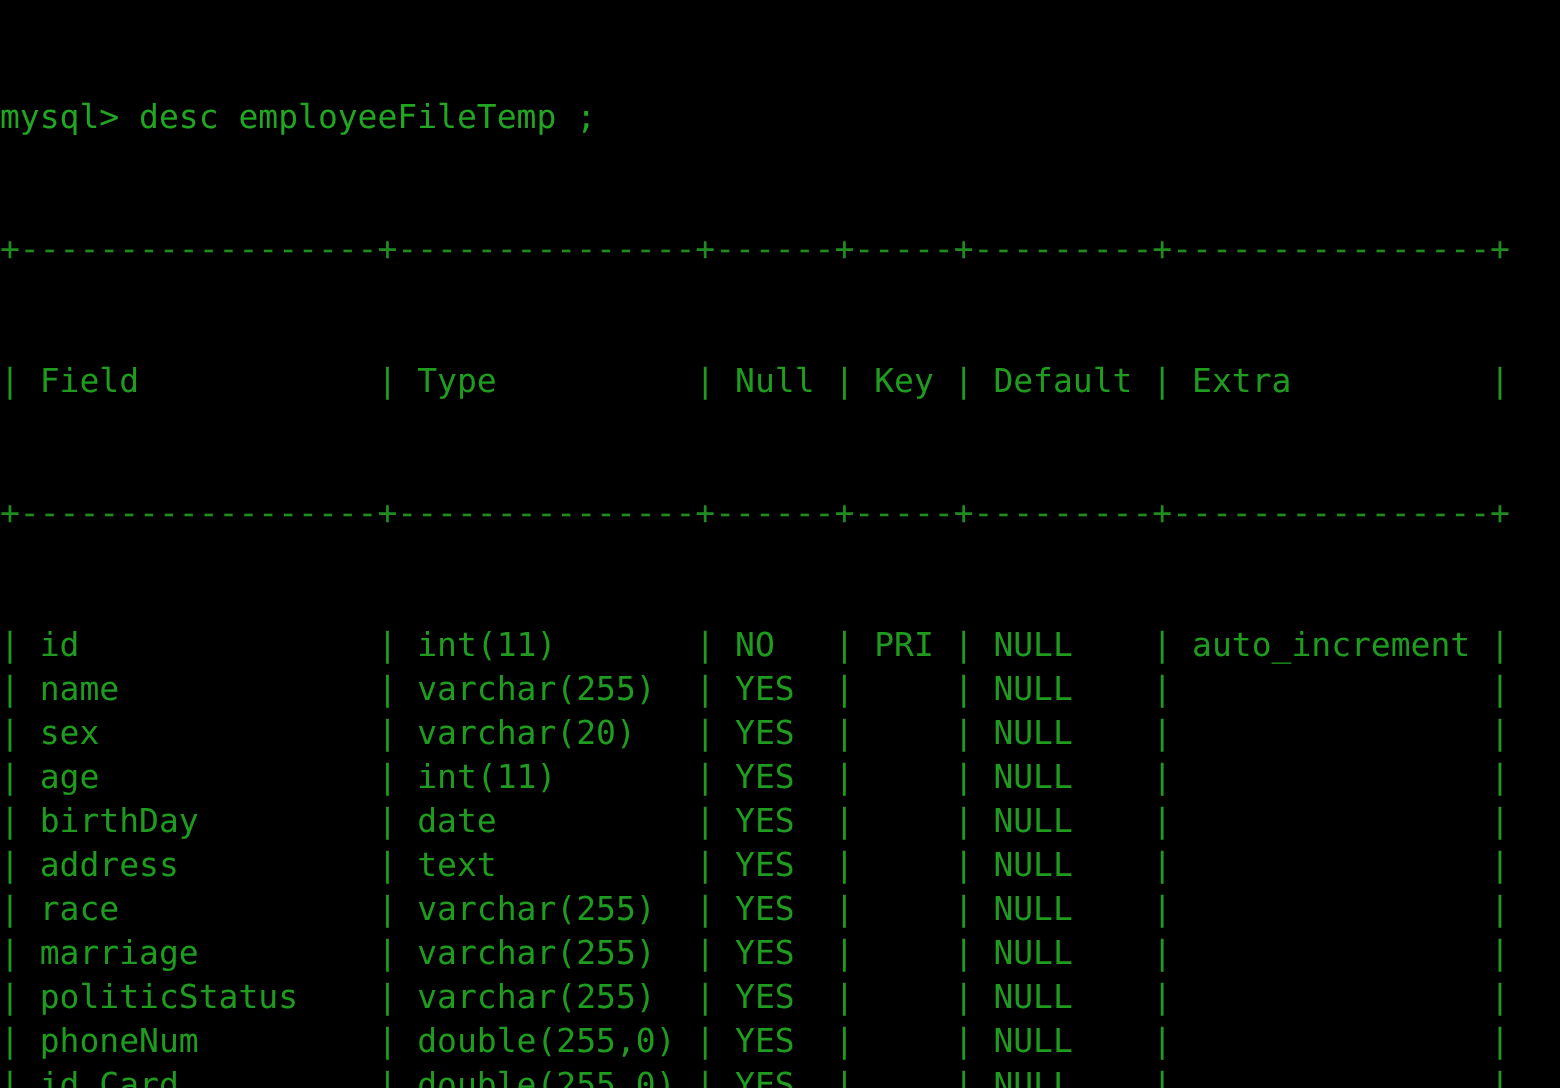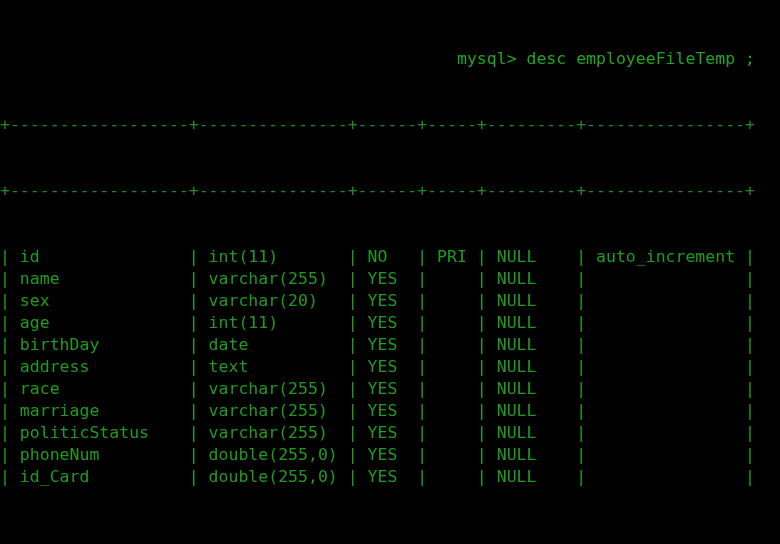--- a/index.html
+++ b/index.html
@@ -30,34 +30,34 @@
     line-height: inherit;
     color: inherit;
     margin: 0;
     tab-size: 8;
   }
   .line {
     white-space: pre;
     height: 22px;
     display: block;
     color: #1f9c1f;
-    text-align: right;
   }
   .rule {
     color: #1f8c1f;
   }
   .prompt-line {
     color: #22a522;
   }
 </style>
 </head>
 <body>
 
 <div id="terminal">
   <div id="screen">
     <span class="line prompt-line">mysql&gt; desc employeeFileTemp ;</span>
     <span class="line rule">+------------------+---------------+------+-----+---------+----------------+</span>
+    <span class="line">| Field            | Type          | Null | Key | Default | Extra          |</span>
     <span class="line rule">+------------------+---------------+------+-----+---------+----------------+</span>
     <span id="body-rows"><span class="line">| id               | int(11)       | NO   | PRI | NULL    | auto_increment |</span><span class="line">| name             | varchar(255)  | YES  |     | NULL    |                |</span><span class="line">| sex              | varchar(20)   | YES  |     | NULL    |                |</span><span class="line">| age              | int(11)       | YES  |     | NULL    |                |</span><span class="line">| birthDay         | date          | YES  |     | NULL    |                |</span><span class="line">| address          | text          | YES  |     | NULL    |                |</span><span class="line">| race             | varchar(255)  | YES  |     | NULL    |                |</span><span class="line">| marriage         | varchar(255)  | YES  |     | NULL    |                |</span><span class="line">| politicStatus    | varchar(255)  | YES  |     | NULL    |                |</span><span class="line">| phoneNum         | double(255,0) | YES  |     | NULL    |                |</span><span class="line">| id_Card          | double(255,0) | YES  |     | NULL    |                |</span></span>
     
     
   </div>
 </div>
 
 </body></html>

